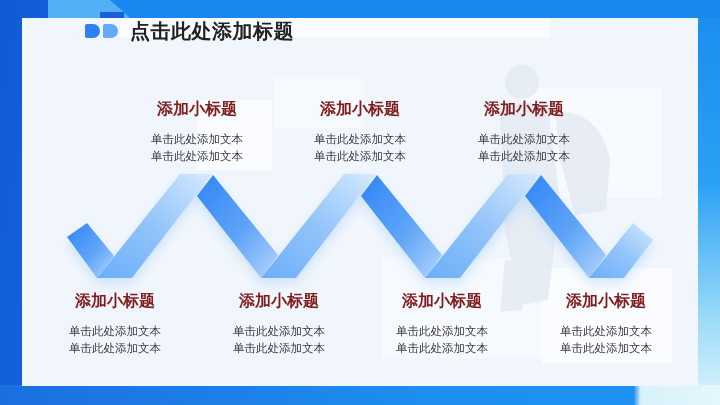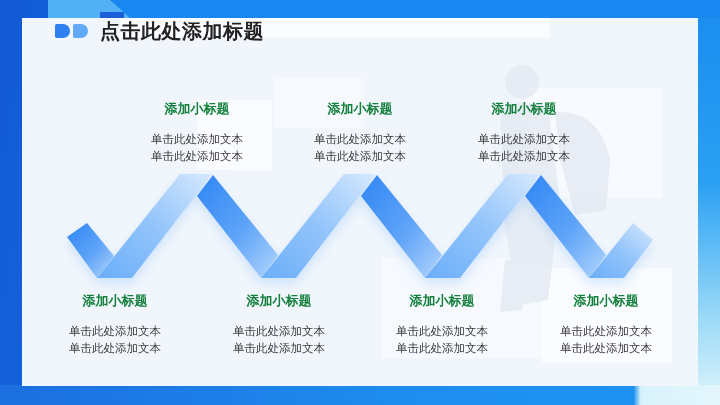--- a/index.html
+++ b/index.html
@@ -29,36 +29,36 @@
     position: absolute; left: 0; bottom: 0; width: 720px; height: 20px;
     background: linear-gradient(90deg, #1c6fe0 0%, #1e8ff0 60%, #1e92f1 88%, #d8f2fb 89%, #e3f6fc 100%);
   }
   .card {
     position: absolute; left: 22px; top: 18px; width: 676px; height: 368px;
     background: #f1f6fc;
     overflow: hidden;
   }
   .panel { position: absolute; background: #fafcff; }
   .header {
-    position: absolute; left: 9px; top: 17px; height: 28px;
+    position: absolute; left: 39px; top: 17px; height: 28px;
     display: flex; align-items: center; padding-left: 24px;
   }
   .logo { display: flex; gap: 3px; margin-right: 12px; }
   .logo-d {
     width: 15px; height: 14px; border-radius: 2px 8px 8px 2px;
   }
   .page-title {
     font-size: 20px; font-weight: bold; color: #222; letter-spacing: 0.5px;
   }
   .ribbon-svg { position: absolute; left: 0; top: 0; }
   .item {
     position: absolute; width: 120px; text-align: center;
   }
   .item-title {
-    font-size: 13px; font-weight: bold; color: #15803d; height: 20px; line-height: 20px;
+    font-size: 16px; font-weight: bold; color: #7f1d1d; height: 20px; line-height: 20px;
   }
   .item-body {
     margin-top: 12px; font-size: 11.5px; color: #3a3a3a; line-height: 17px;
   }
 </style>
 </head>
 <body>
 
 <div class="bg-right"></div>
 <div class="bg-top-band"></div>

